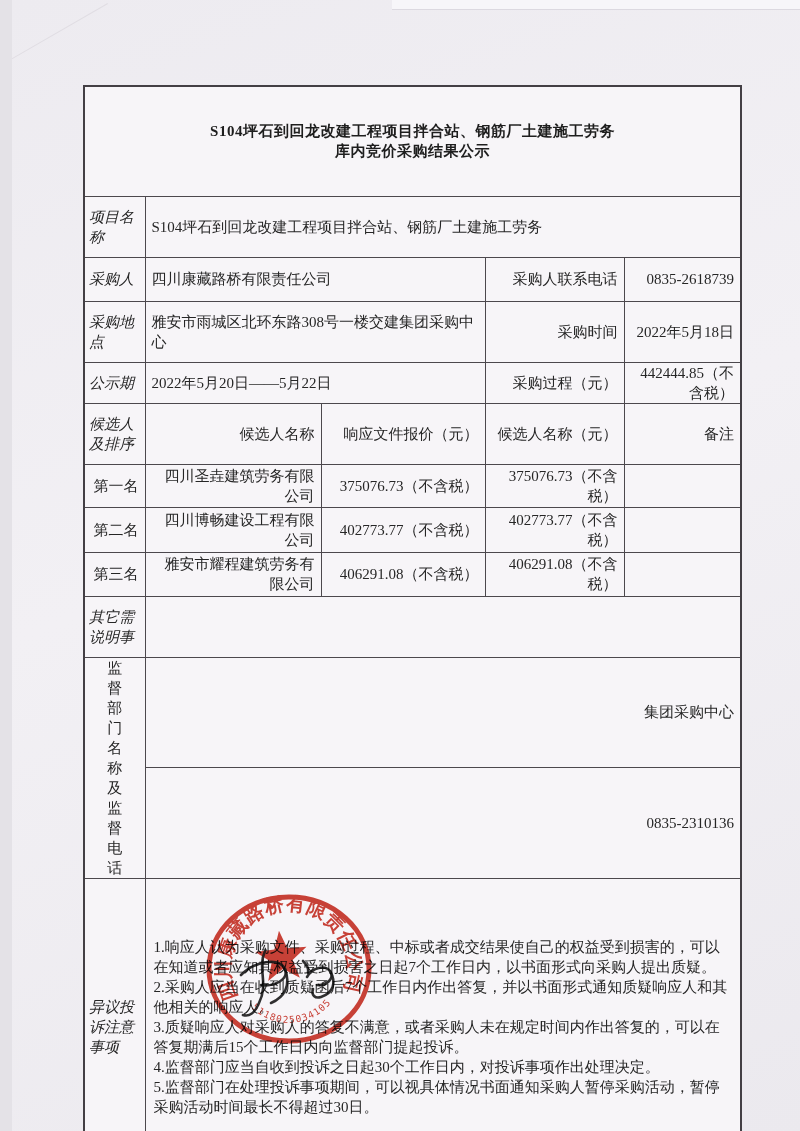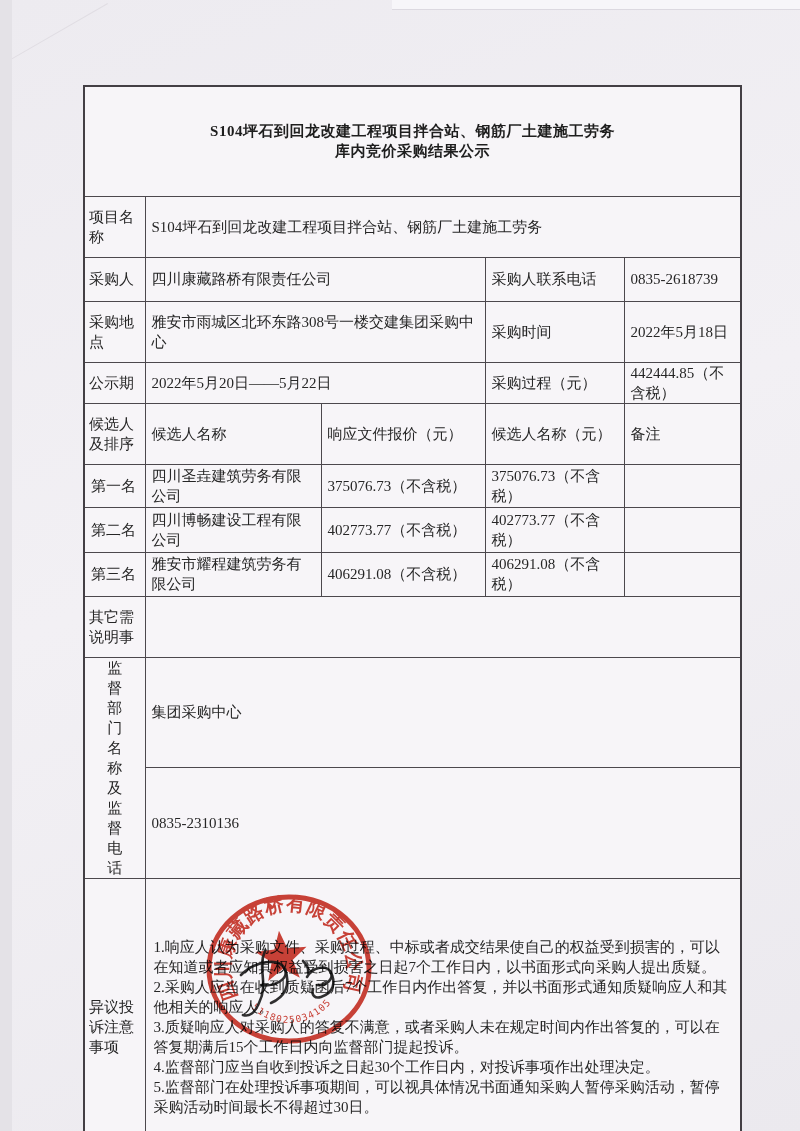--- a/index.html
+++ b/index.html
@@ -25,23 +25,23 @@
     padding:0 6px;
     font-size:15px;
     vertical-align:middle;
     overflow:hidden;
     line-height:20px;
   }
   .title-cell{
     text-align:center;font-weight:bold;font-size:22px;line-height:36px;
     white-space:pre-line;letter-spacing:0.5px;color:#1e1e1e;
   }
-  .lbl{white-space:pre-line;line-height:19px;padding:10px 4px !important;}
+  .lbl{white-space:pre-line;line-height:19px;padding:10px 4px !important;font-style:italic;}
   .lbl-ctr{white-space:pre-line;line-height:19px;text-align:center;padding:0 19px !important;}
-  .ctr{text-align:left;}
+  .ctr{text-align:right;}
   .left{text-align:left;}
   .small{font-size:13px;line-height:16px;}
   .price{font-size:14px;}
   .name-cell{font-size:14.5px;}
   .para{font-size:15px;line-height:21px;white-space:pre-line;padding:15px 8px !important;text-align:left;}
   .sig-cell{font-size:15.5px;padding-left:4px !important;}
   .stamp{
     position:absolute;left:191px;top:891px;width:172px;height:158px;
     mix-blend-mode:multiply;
   }

